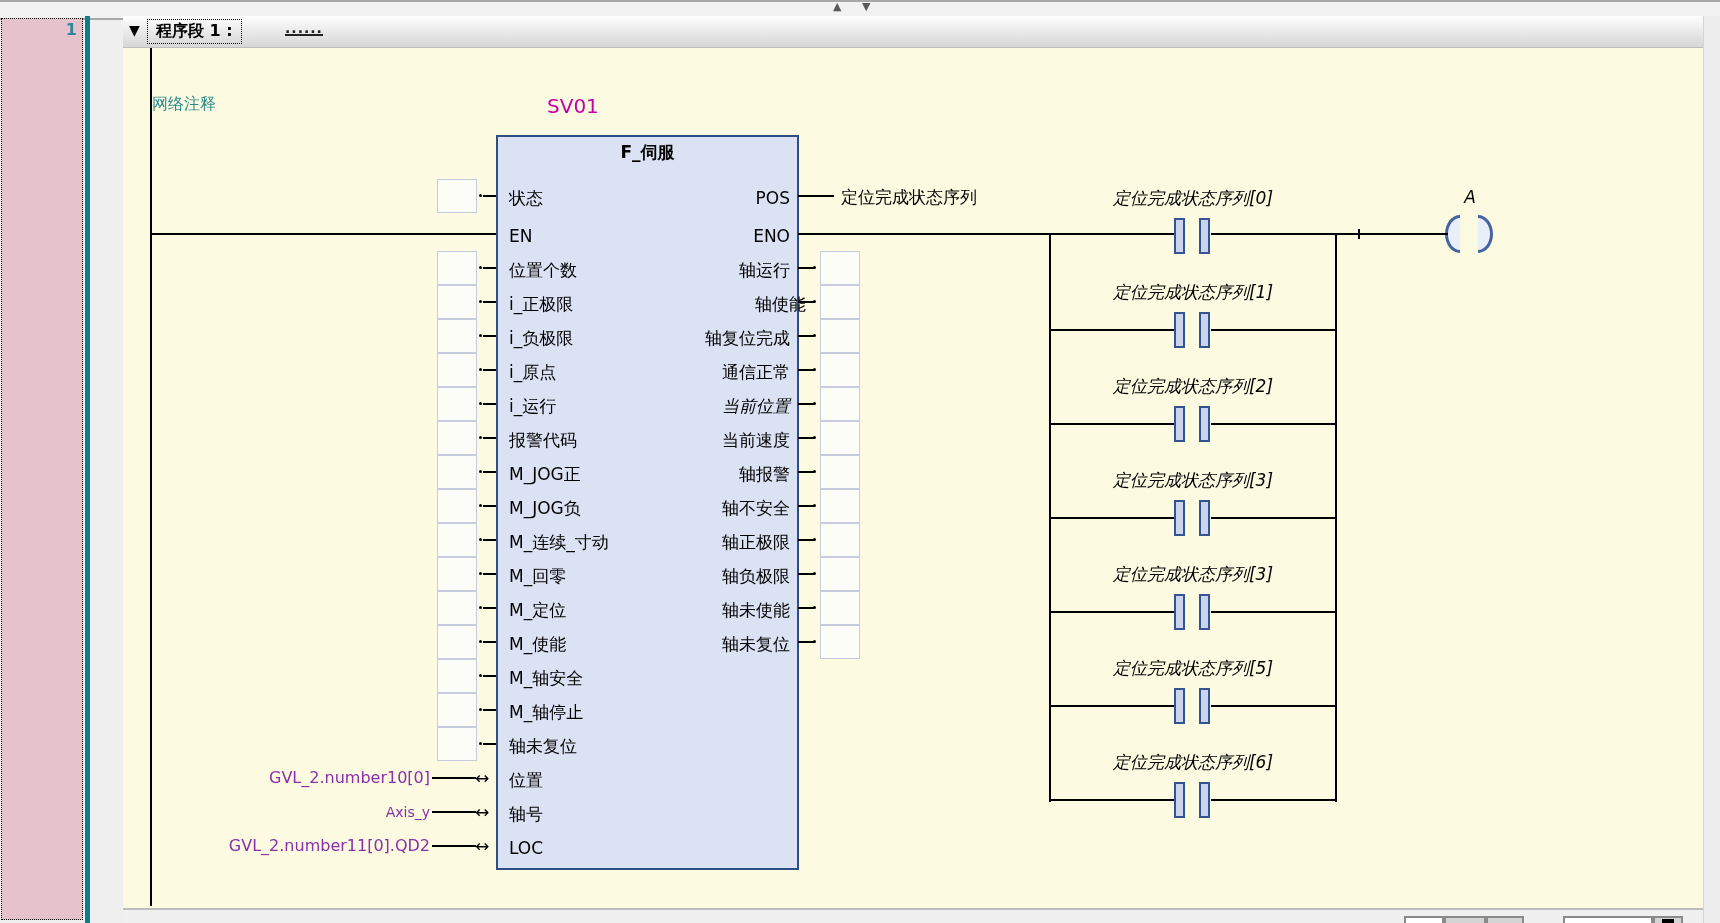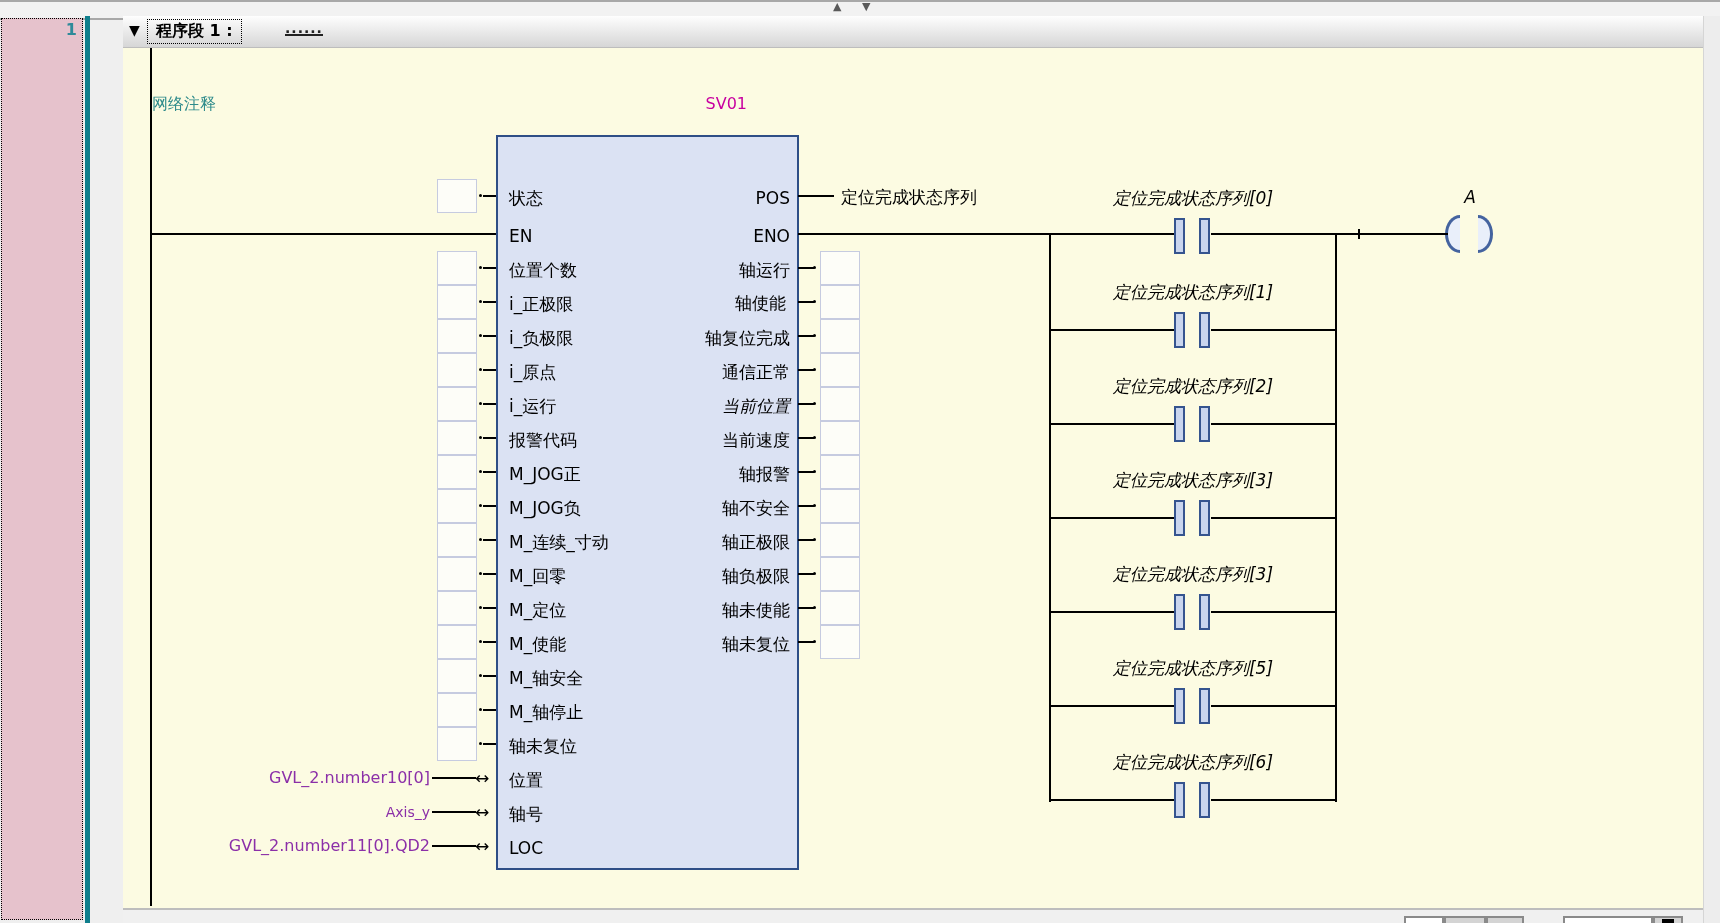--- a/index.html
+++ b/index.html
@@ -39,23 +39,24 @@
   <div class="abs" style="left:123px;top:16px;width:1580px;height:32px;background:linear-gradient(#FEFEFE,#D6D6D6);border-bottom:1px solid #BDBDBD;box-sizing:border-box;">
     <span style="position:absolute;left:6px;top:6px;font-size:14px;color:#000;">▼</span>
     <span style="position:absolute;left:24px;top:3px;font-size:16px;font-weight:bold;color:#000;border:1px dotted #000;padding:1px 8px;">程序段 1 :</span>
     <span style="position:absolute;left:162px;top:6px;font-size:14px;font-weight:bold;color:#222;border-bottom:2px solid #222;letter-spacing:1px;line-height:12px;">......</span>
   </div>
 
   <div class="abs" style="left:123px;top:48px;width:1580px;height:860px;background:#FCFBE2;"></div>
 
   <div class="pin tealtxt" style="left:152px;top:54px;font-size:16px;margin-top:40px;">网络注释</div>
 
-  <div class="abs" style="left:547px;top:94px;width:200px;text-align:right;font-size:16px;color:#C800A0;">SV01</div>
+  <div class="abs" style="left:547px;top:94px;width:200px;text-align:left;font-size:20px;color:#C800A0;">SV01</div>
 
   <div class="abs" style="left:496px;top:135px;width:303px;height:735px;background:#DBE2F3;border:2px solid #2E4E86;box-sizing:border-box;">
+    <div style="position:absolute;left:0;top:4px;width:100%;text-align:center;font-size:17px;font-weight:bold;color:#000;">F_伺服</div>
 
     <div class="pin" style="left:11px;top:51px;">状态</div>
     <div class="pin" style="left:11px;top:89px;">EN</div>
     <div class="pin" style="left:11px;top:123px;">位置个数</div>
     <div class="pin" style="left:11px;top:157px;">i_正极限</div>
     <div class="pin" style="left:11px;top:191px;">i_负极限</div>
     <div class="pin" style="left:11px;top:225px;">i_原点</div>
     <div class="pin" style="left:11px;top:259px;">i_运行</div>
     <div class="pin" style="left:11px;top:293px;">报警代码</div>
     <div class="pin" style="left:11px;top:327px;">M_JOG正</div>
@@ -67,21 +68,21 @@
     <div class="pin" style="left:11px;top:531px;">M_轴安全</div>
     <div class="pin" style="left:11px;top:565px;">M_轴停止</div>
     <div class="pin" style="left:11px;top:599px;">轴未复位</div>
     <div class="pin" style="left:11px;top:633px;">位置</div>
     <div class="pin" style="left:11px;top:667px;">轴号</div>
     <div class="pin" style="left:11px;top:701px;">LOC</div>
 
     <div class="pin pin-r" style="left:104px;top:51px;width:188px;">POS</div>
     <div class="pin pin-r" style="left:104px;top:89px;width:188px;">ENO</div>
     <div class="pin pin-r" style="left:104px;top:123px;width:188px;">轴运行</div>
-    <div class="pin pin-r" style="left:100px;top:157px;width:188px;font-family:Liberation Serif, serif;">轴使能</div>
+    <div class="pin pin-r" style="left:120px;top:157px;width:188px;">轴使能</div>
     <div class="pin pin-r" style="left:104px;top:191px;width:188px;">轴复位完成</div>
     <div class="pin pin-r" style="left:104px;top:225px;width:188px;">通信正常</div>
     <div class="pin pin-r" style="left:104px;top:259px;width:188px;font-style:italic;">当前位置</div>
     <div class="pin pin-r" style="left:104px;top:293px;width:188px;">当前速度</div>
     <div class="pin pin-r" style="left:104px;top:327px;width:188px;">轴报警</div>
     <div class="pin pin-r" style="left:104px;top:361px;width:188px;">轴不安全</div>
     <div class="pin pin-r" style="left:104px;top:395px;width:188px;">轴正极限</div>
     <div class="pin pin-r" style="left:104px;top:429px;width:188px;">轴负极限</div>
     <div class="pin pin-r" style="left:104px;top:463px;width:188px;">轴未使能</div>
     <div class="pin pin-r" style="left:104px;top:497px;width:188px;">轴未复位</div>

